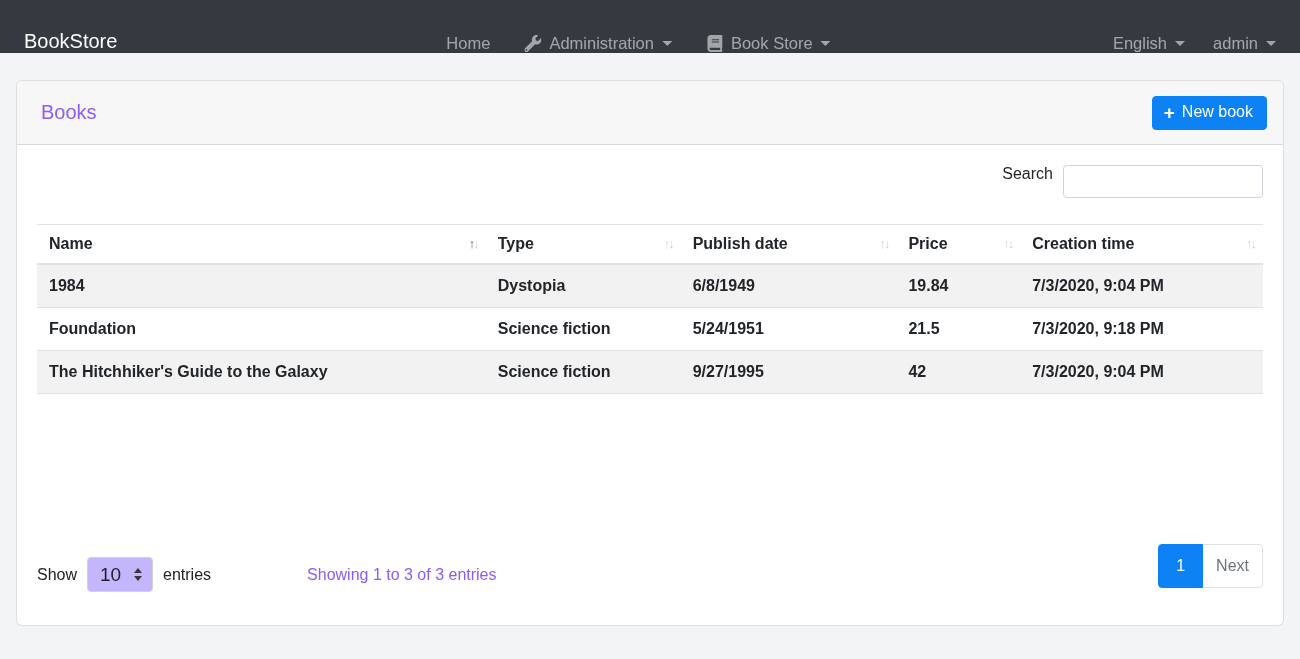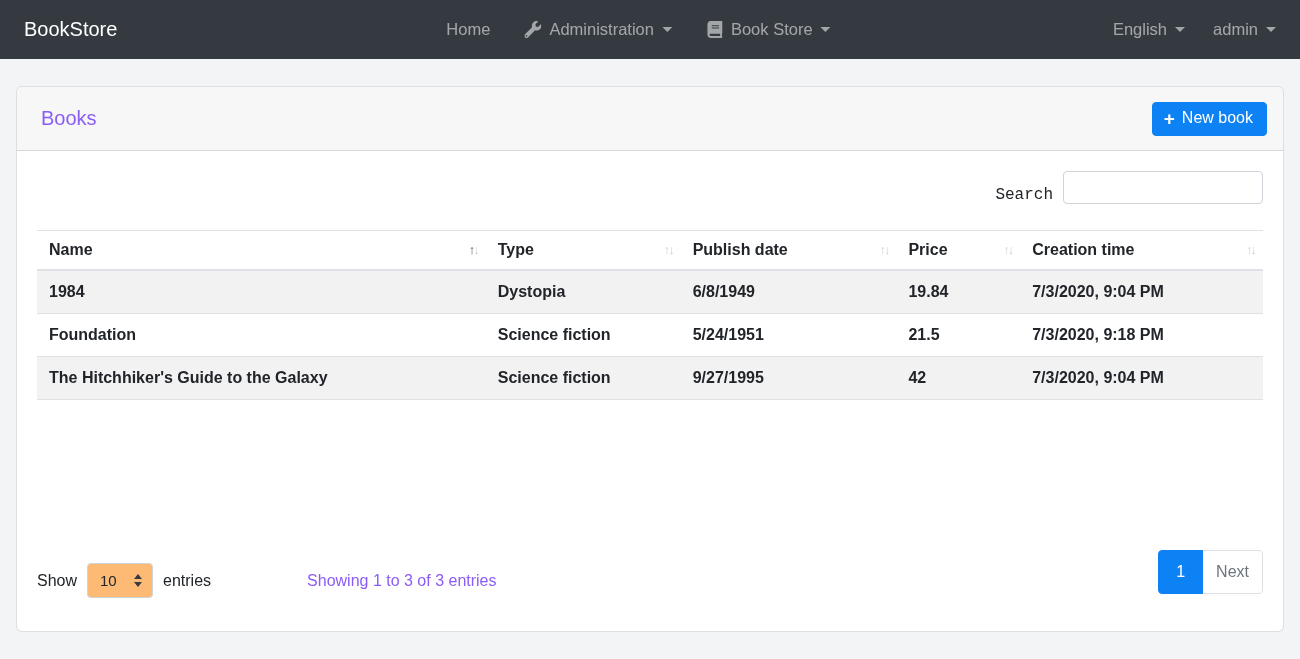--- a/index.html
+++ b/index.html
@@ -7,24 +7,24 @@
   body {
     font-family: "Liberation Sans", "DejaVu Sans", sans-serif;
     background: #f2f4f6;
     color: #212529;
     font-size: 16px;
     overflow: hidden;
   }
 
   
   .navbar {
-    height: 59px;
+    height: 53px;
     background: #343a40;
     display: flex;
-    align-items: center;
+    align-items: flex-end;
     padding: 0 24px;
     position: relative;
   }
   .brand { color: #ffffff; font-size: 20px; cursor: pointer; }
   .nav-center {
     position: absolute;
     left: 50%;
     transform: translateX(-53%);
     display: flex;
     align-items: center;
@@ -93,23 +93,22 @@
     flex: 1;
     padding: 20px;
     display: flex;
     flex-direction: column;
   }
 
   
   .search-row {
     display: flex;
     justify-content: flex-end;
-    align-items: flex-end;
+    align-items: flex-start;
     margin-bottom: 26px;
-    font-family: Liberation Mono, monospace;
   }
   .search-label { margin-right: 10px; color: #212529; }
   .search-input {
     width: 200px;
     height: 33px;
     border: 1px solid #ced4da;
     border-radius: 4px;
     padding: 4px 10px;
     font-size: 16px;
     font-family: inherit;
@@ -163,26 +162,26 @@
     justify-content: flex-end;
   }
   .length-control { display: flex; align-items: center; }
   .length-label { color: #212529; }
   .page-size-select {
     margin: 13px 10px;
     min-width: 66px;
     height: 35px;
     border: 1px solid #ced4da;
     border-radius: 4px;
-    background: #fdba74;
+    background: #c4b5fd;
     display: inline-flex;
     align-items: center;
     justify-content: space-between;
     padding: 0 10px 0 12px;
-    font-size: 15px;
+    font-size: 19px;
     color: #212529;
     cursor: pointer;
   }
   .updown { display: inline-flex; flex-direction: column; gap: 3px; margin-left: 10px; }
   .updown .tri-up {
     width: 0; height: 0;
     border-left: 4px solid transparent;
     border-right: 4px solid transparent;
     border-bottom: 5px solid #343a40;
   }

